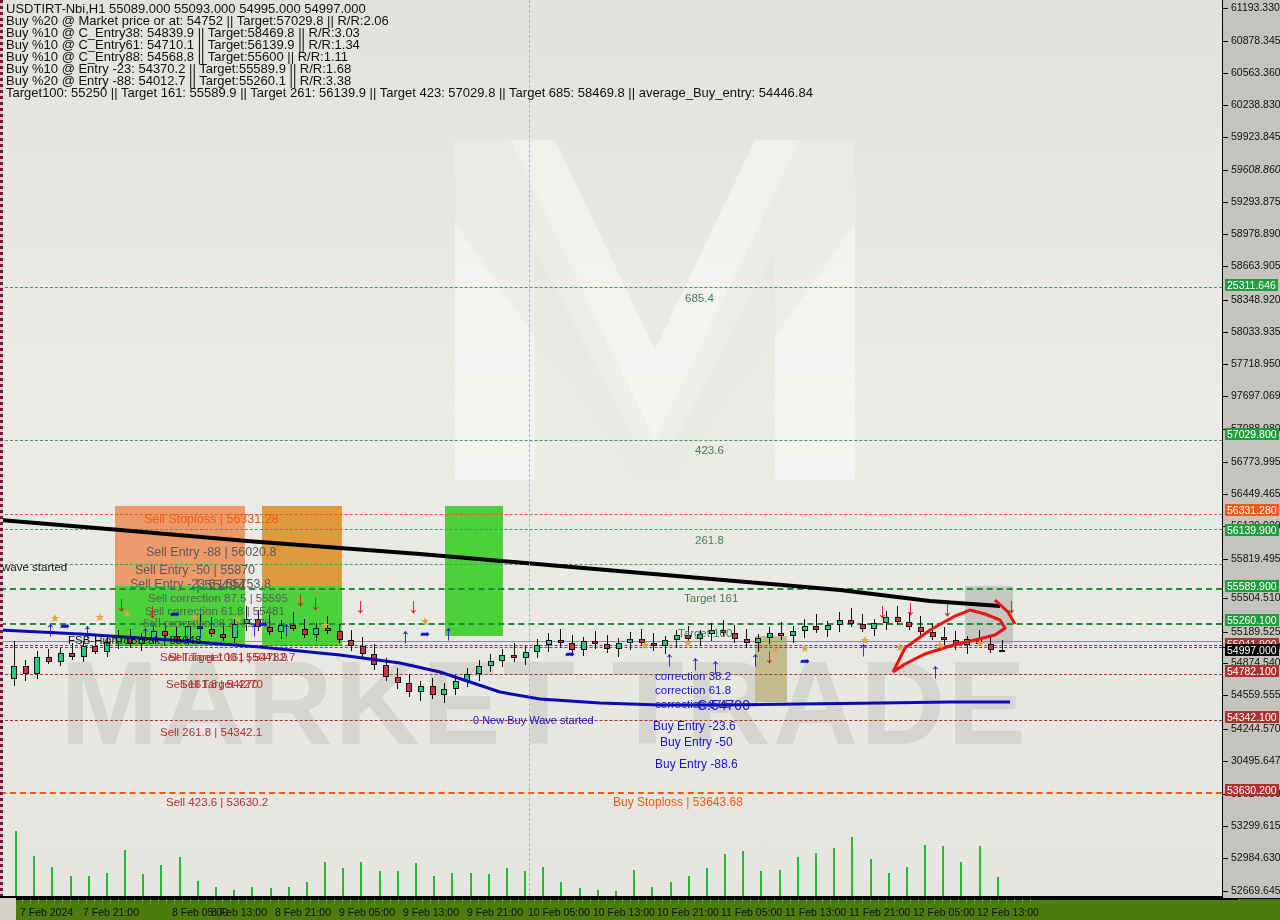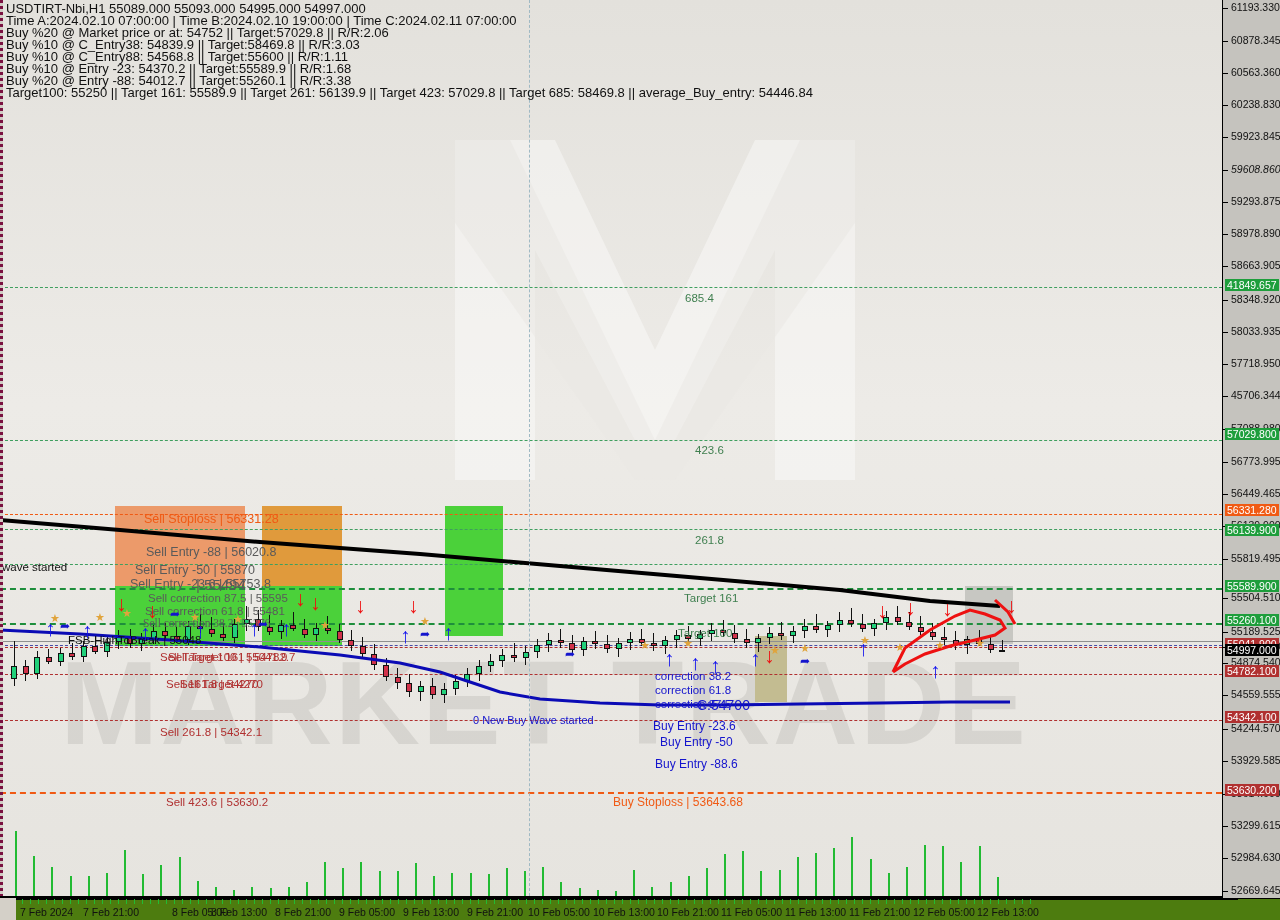--- a/index.html
+++ b/index.html
@@ -417,23 +417,23 @@
       </div>
 
     <div class="vgrid" style="left:529px"></div>
 
     <div id="plot-border-l"></div>
     <div id="plot-border-b"></div>
   </div>
 
   <div id="hdr">
       <div>USDTIRT-Nbi,H1  55089.000 55093.000 54995.000 54997.000</div>
-      <div>Time A:2024.02.10 07:00:00 |  Time B:2024.02.10 19:00:00 |  Time C:2024.02.11 07:00:00</div>
       <div>Buy %20 @ Market price or at: 54752 || Target:57029.8 || R/R:2.06</div>
       <div>Buy %10 @ C_Entry38: 54839.9 || Target:58469.8 || R/R:3.03</div>
+      <div>Buy %10 @ C_Entry61: 54710.1 || Target:56139.9 || R/R:1.34</div>
       <div>Buy %10 @ C_Entry88: 54568.8 || Target:55600 || R/R:1.11</div>
       <div>Buy %10 @ Entry -23: 54370.2 || Target:55589.9 || R/R:1.68</div>
       <div>Buy %20 @ Entry -88: 54012.7 || Target:55260.1 || R/R:3.38</div>
       <div>Target100: 55250 || Target 161: 55589.9 || Target 261: 56139.9 || Target 423: 57029.8 || Target 685: 58469.8 || average_Buy_entry: 54446.84</div>
     </div>
 
   <div id="pscale">
       <div class="ptick" style="top: 8px;"></div>
       <div class="plab" style="top: 2px;">61193.330</div>
       <div class="ptick" style="top: 41px;"></div>
@@ -452,21 +452,21 @@
       <div class="plab" style="top: 228px;">58978.890</div>
       <div class="ptick" style="top: 266px;"></div>
       <div class="plab" style="top: 260px;">58663.905</div>
       <div class="ptick" style="top: 300px;"></div>
       <div class="plab" style="top: 294px;">58348.920</div>
       <div class="ptick" style="top: 332px;"></div>
       <div class="plab" style="top: 326px;">58033.935</div>
       <div class="ptick" style="top: 364px;"></div>
       <div class="plab" style="top: 358px;">57718.950</div>
       <div class="ptick" style="top: 396px;"></div>
-      <div class="plab" style="top: 390px;">45706.344</div>
+      <div class="plab" style="top: 390px;">97697.069</div>
       <div class="ptick" style="top: 429px;"></div>
       <div class="plab" style="top: 423px;">57088.980</div>
       <div class="ptick" style="top: 462px;"></div>
       <div class="plab" style="top: 456px;">56773.995</div>
       <div class="ptick" style="top: 494px;"></div>
       <div class="plab" style="top: 488px;">56449.465</div>
       <div class="ptick" style="top: 526px;"></div>
       <div class="plab" style="top: 520px;">56139.900</div>
       <div class="ptick" style="top: 559px;"></div>
       <div class="plab" style="top: 553px;">55819.495</div>
@@ -476,30 +476,30 @@
       <div class="plab" style="top: 626px;">55189.525</div>
       <div class="ptick" style="top: 647px;"></div>
       <div class="plab" style="top: 641px;">54997.000</div>
       <div class="ptick" style="top: 663px;"></div>
       <div class="plab" style="top: 657px;">54874.540</div>
       <div class="ptick" style="top: 695px;"></div>
       <div class="plab" style="top: 689px;">54559.555</div>
       <div class="ptick" style="top: 729px;"></div>
       <div class="plab" style="top: 723px;">54244.570</div>
       <div class="ptick" style="top: 761px;"></div>
-      <div class="plab" style="top: 755px;">53929.585</div>
+      <div class="plab" style="top: 755px;">30495.647</div>
       <div class="ptick" style="top: 794px;"></div>
       <div class="plab" style="top: 788px;">53614.600</div>
       <div class="ptick" style="top: 826px;"></div>
       <div class="plab" style="top: 820px;">53299.615</div>
       <div class="ptick" style="top: 858px;"></div>
       <div class="plab" style="top: 852px;">52984.630</div>
       <div class="ptick" style="top: 891px;"></div>
       <div class="plab" style="top: 885px;">52669.645</div>
-      <div class="pbadge" style="top: 279px; background: rgb(30, 158, 60); color: rgb(255, 255, 255);">41849.657</div>
+      <div class="pbadge" style="top: 279px; background: rgb(30, 158, 60); color: rgb(255, 255, 255);">25311.646</div>
       <div class="pbadge" style="top: 428px; background: rgb(30, 158, 60); color: rgb(255, 255, 255);">57029.800</div>
       <div class="pbadge" style="top: 504px; background: rgb(240, 90, 20); color: rgb(255, 255, 255);">56331.280</div>
       <div class="pbadge" style="top: 524px; background: rgb(30, 158, 60); color: rgb(255, 255, 255);">56139.900</div>
       <div class="pbadge" style="top: 580px; background: rgb(30, 158, 60); color: rgb(255, 255, 255);">55589.900</div>
       <div class="pbadge" style="top: 614px; background: rgb(30, 158, 60); color: rgb(255, 255, 255);">55260.100</div>
       <div class="pbadge" style="top: 638px; background: rgb(176, 48, 48); color: rgb(255, 255, 255);">55041.900</div>
       <div class="pbadge" style="top: 644px; background: rgb(0, 0, 0); color: rgb(255, 255, 255);">54997.000</div>
       <div class="pbadge" style="top: 665px; background: rgb(176, 48, 48); color: rgb(255, 255, 255);">54782.100</div>
       <div class="pbadge" style="top: 711px; background: rgb(176, 48, 48); color: rgb(255, 255, 255);">54342.100</div>
       <div class="pbadge" style="top: 784px; background: rgb(176, 48, 48); color: rgb(255, 255, 255);">53630.200</div>

